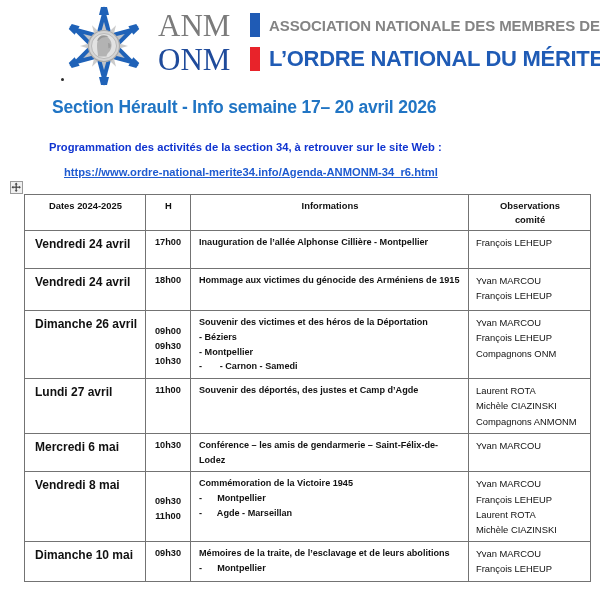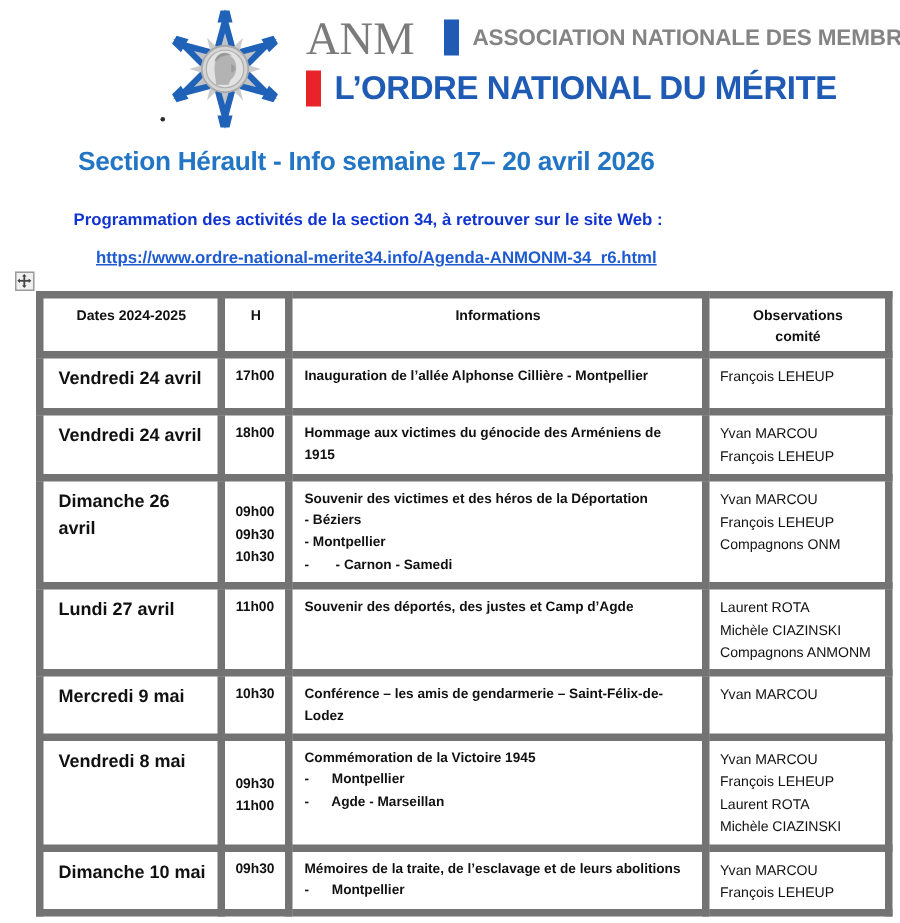--- a/index.html
+++ b/index.html
@@ -13,21 +13,20 @@
     overflow: hidden;
     font-family: "Liberation Sans", sans-serif;
     position: relative;
   }
 
   
   .logo-band {
     position: relative;
     height: 96px;
     width: 492px;
-    margin-left: 46px;
   }
   .emblem {
     position: absolute;
     left: 62px;
     top: 4px;
     width: 84px;
     height: 84px;
   }
   .emblem svg { display: block; }
   .dot-mark {
@@ -153,21 +152,21 @@
     border-collapse: collapse;
     width: 566px;
     table-layout: fixed;
   }
   table.sched col.c-date  { width: 121px; }
   table.sched col.c-h     { width: 45px; }
   table.sched col.c-info  { width: 278px; }
   table.sched col.c-obs   { width: 122px; }
 
   table.sched td, table.sched th {
-    border: 5px solid #737373;
+    border: 1px solid #737373;
     vertical-align: top;
     padding: 4px 5px 4px 6px;
     box-sizing: border-box;
   }
   table.sched thead th {
     text-align: center;
     font-size: 9.4px;
     font-weight: bold;
     color: #111;
     padding-top: 4px;
@@ -302,20 +301,21 @@
 
   <div class="dot-mark"></div>
 
   <div class="wordmark">
     <div class="wm-row">
       <div class="wm-anm">ANM</div>
       <div class="bar-blue"></div>
       <div class="wm-sub-gray">ASSOCIATION NATIONALE DES MEMBRES DE</div>
     </div>
     <div class="wm-row">
+      <div class="wm-onm">ONM</div>
       <div class="bar-red"></div>
       <div class="wm-sub-blue">L’ORDRE NATIONAL DU MÉRITE</div>
     </div>
   </div>
 </div>
 
 <div class="doc-title">Section Hérault - Info semaine 17– 20 avril 2026</div>
 <div class="doc-subtitle">Programmation des activités de la section 34, à retrouver sur le site Web :</div>
 <a class="doc-link" href="#">https://www.ordre-national-merite34.info/Agenda-ANMONM-34_r6.html</a>
 
@@ -405,21 +405,21 @@
           <td class="cell-info">
             <span class="sub">Souvenir des déportés, des justes et Camp d’Agde</span>
           </td>
           <td class="cell-obs">
             <div>Laurent ROTA</div>
             <div>Michèle CIAZINSKI</div>
             <div>Compagnons ANMONM</div>
           </td>
         </tr>
         <tr style="height: 38px;">
-          <td class="cell-date">Mercredi 9 mai</td>
+          <td class="cell-date">Mercredi 6 mai</td>
           <td class="cell-h">
             <div>10h30</div>
           </td>
           <td class="cell-info">
             <span class="sub">Conférence – les amis de gendarmerie – Saint-Félix-de-Lodez</span>
           </td>
           <td class="cell-obs">
             <div>Yvan MARCOU</div>
           </td>
         </tr>

